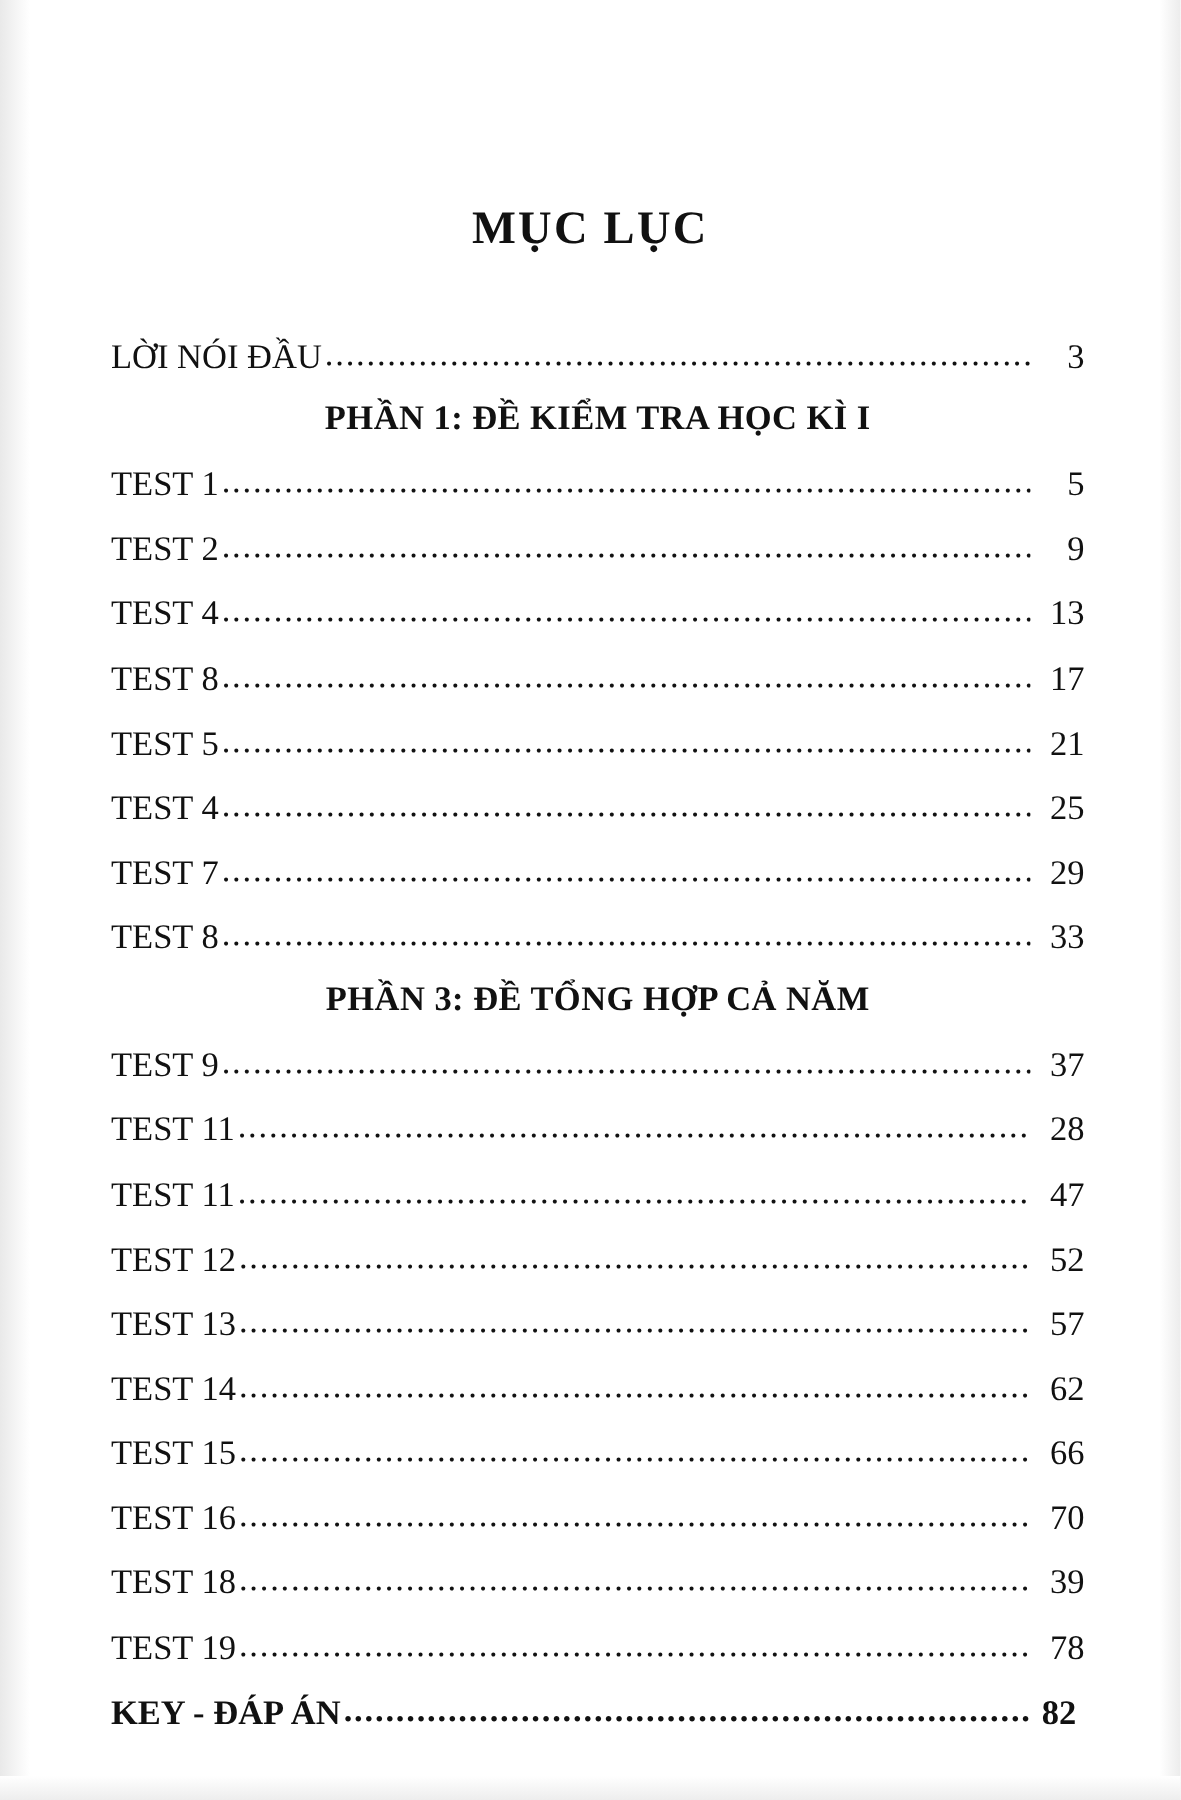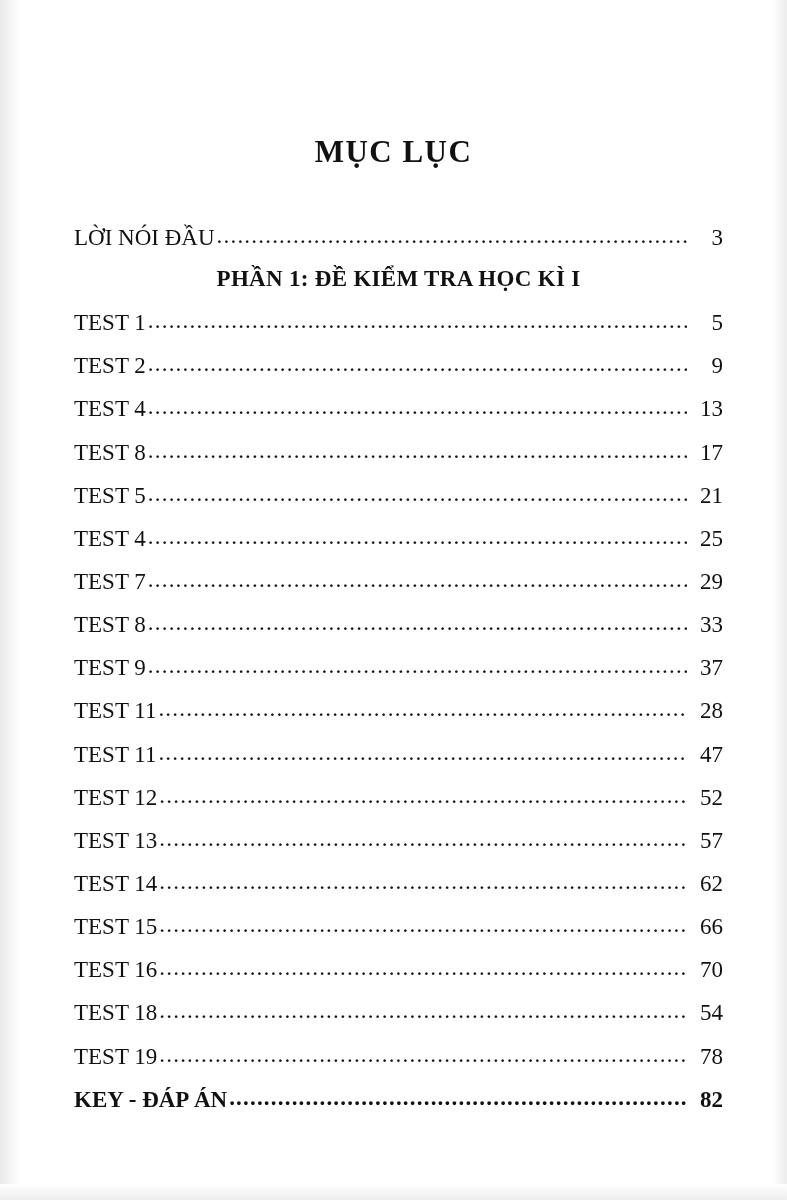--- a/index.html
+++ b/index.html
@@ -69,20 +69,21 @@
   }
 
   .entry.first {
     margin-top: 56px;
   }
 
   
   .entry.bold .label,
   .entry.bold .page-num {
     font-weight: bold;
+    text-align: center;
   }
   .entry.bold .leader {
     font-weight: bold;
   }
 
   
   .section-heading {
     text-align: center;
     font-weight: bold;
     font-size: 23px;
@@ -165,20 +166,21 @@
       <div class="entry">
         <span class="label">TEST 7</span>
         <span class="leader">........................................................................................................................................................................................................</span>
         <span class="page-num">29</span>
       </div>
       <div class="entry">
         <span class="label">TEST 8</span>
         <span class="leader">........................................................................................................................................................................................................</span>
         <span class="page-num">33</span>
       </div>
+      <div class="section-heading">PHẦN 3: ĐỀ TỔNG HỢP CẢ NĂM</div>
       <div class="entry">
         <span class="label">TEST 9</span>
         <span class="leader">........................................................................................................................................................................................................</span>
         <span class="page-num">37</span>
       </div>
       <div class="entry">
         <span class="label">TEST 11</span>
         <span class="leader">........................................................................................................................................................................................................</span>
         <span class="page-num">28</span>
       </div>
@@ -208,21 +210,21 @@
         <span class="page-num">66</span>
       </div>
       <div class="entry">
         <span class="label">TEST 16</span>
         <span class="leader">........................................................................................................................................................................................................</span>
         <span class="page-num">70</span>
       </div>
       <div class="entry">
         <span class="label">TEST 18</span>
         <span class="leader">........................................................................................................................................................................................................</span>
-        <span class="page-num">54</span>
+        <span class="page-num">39</span>
       </div>
       <div class="entry">
         <span class="label">TEST 19</span>
         <span class="leader">........................................................................................................................................................................................................</span>
         <span class="page-num">78</span>
       </div>
       <div class="entry bold">
         <span class="label">KEY - ĐÁP ÁN</span>
         <span class="leader">........................................................................................................................................................................................................</span>
         <span class="page-num">82</span>

